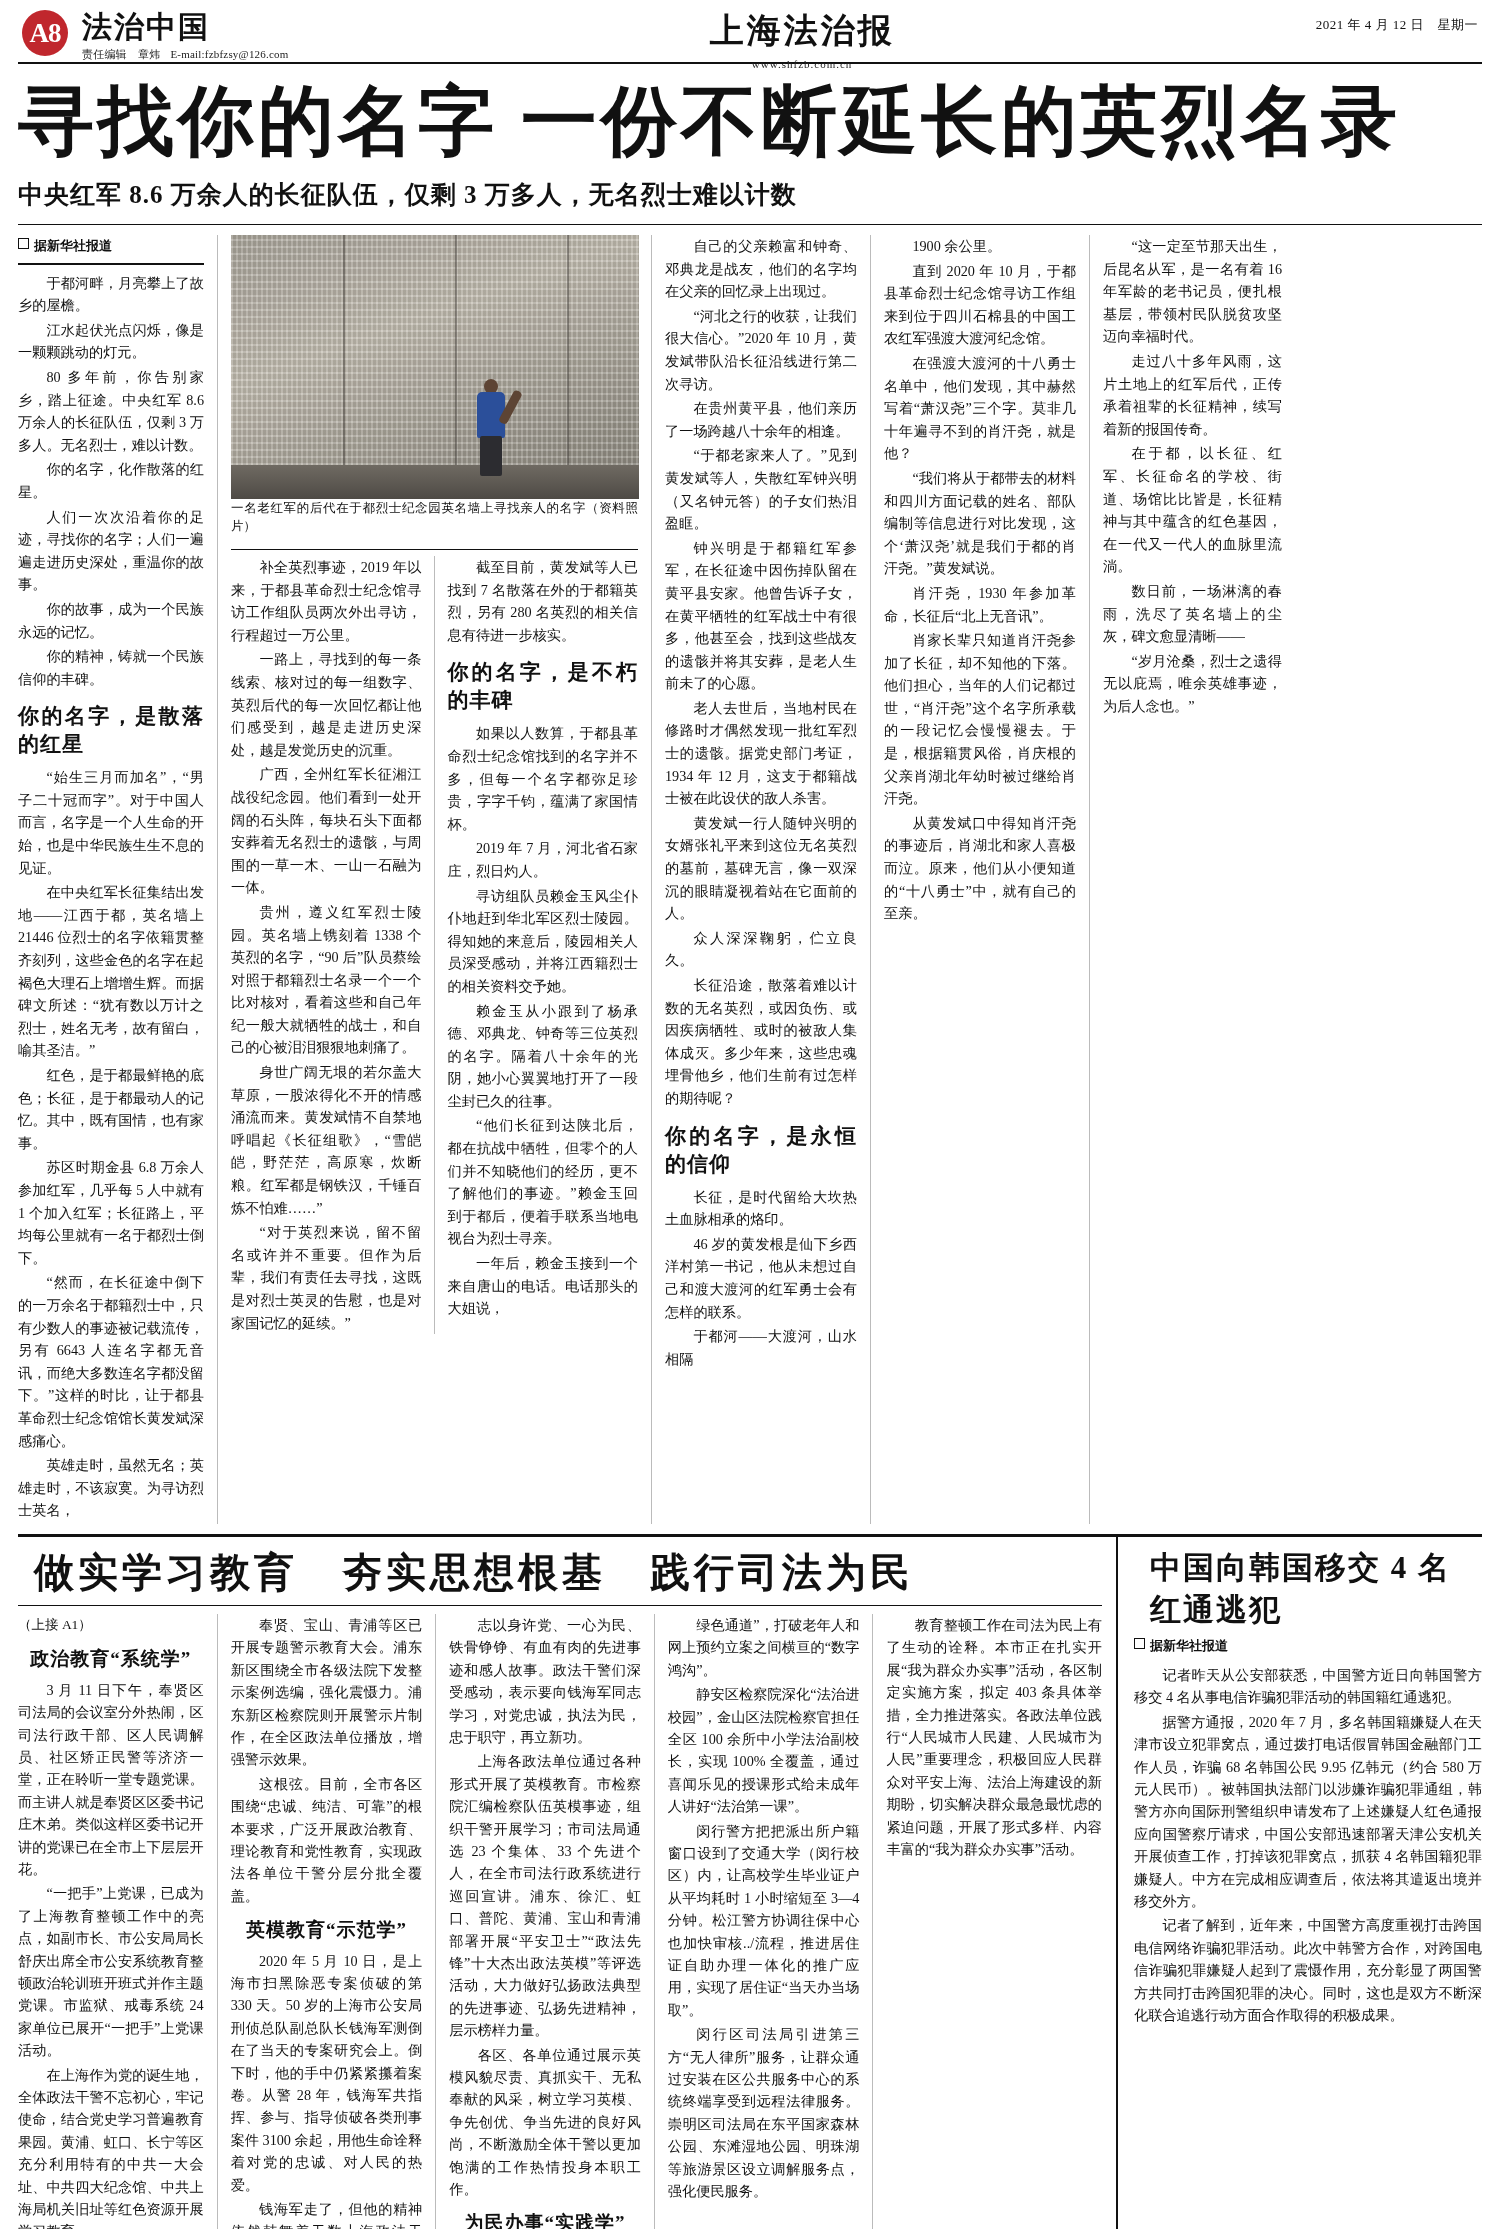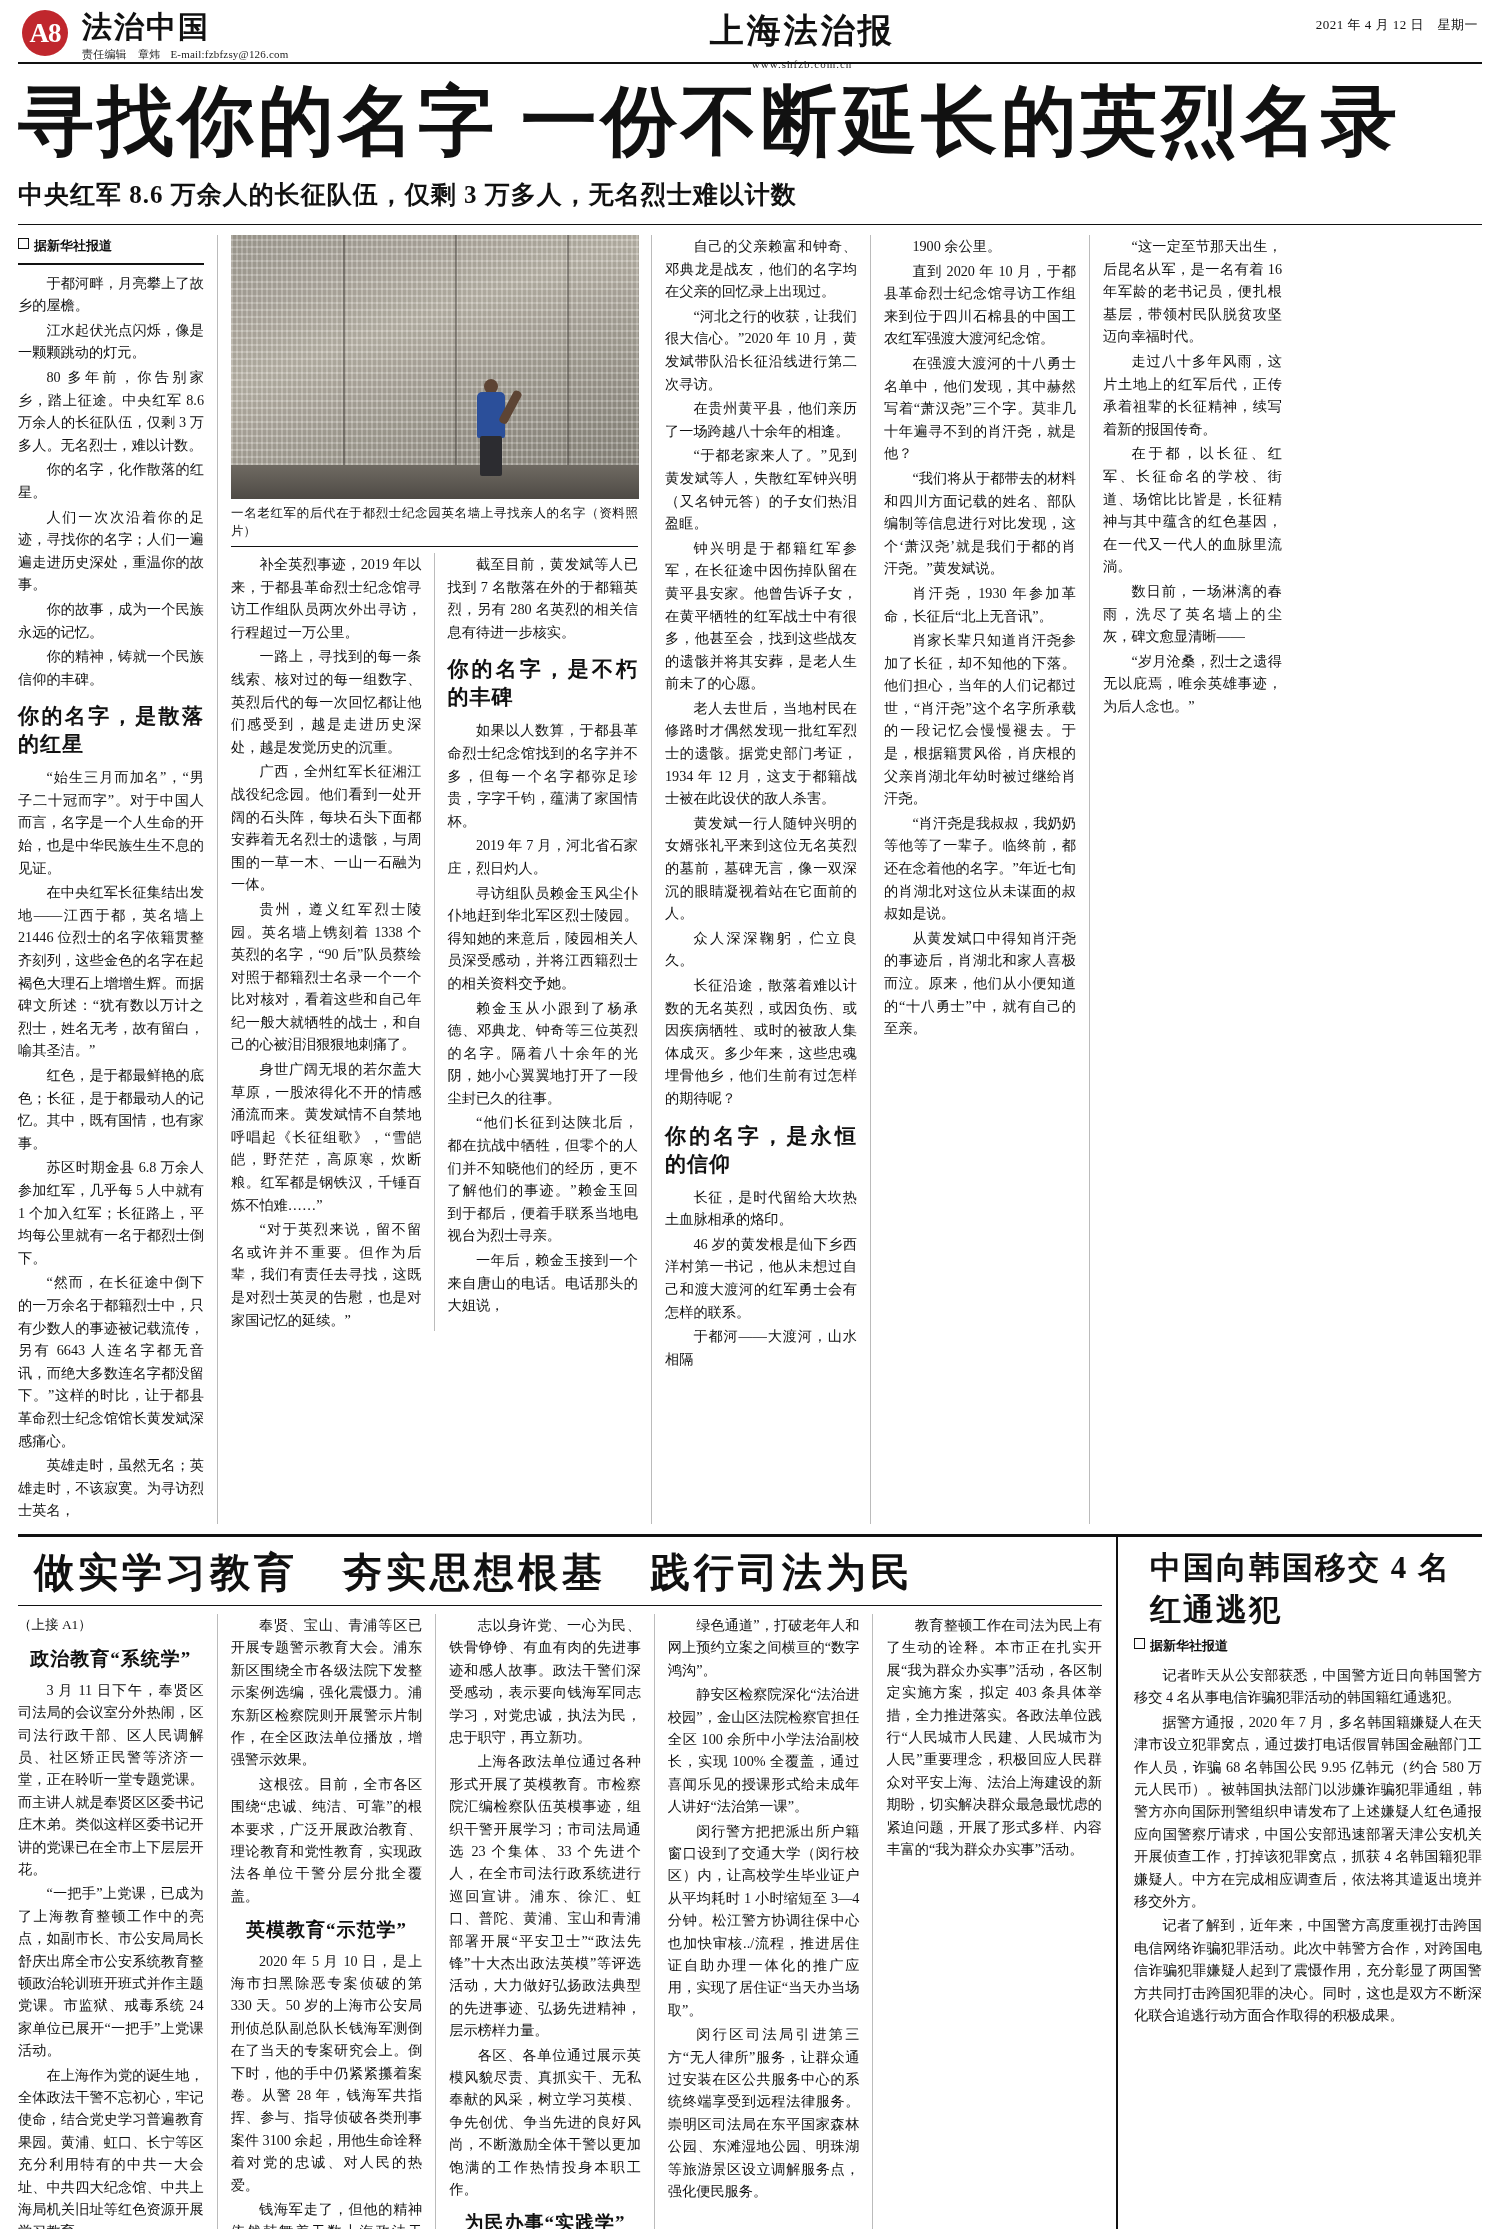--- a/index.html
+++ b/index.html
@@ -45,21 +45,21 @@
       repeating-linear-gradient(90deg, rgba(255,255,255,.14) 0 2px, rgba(0,0,0,.06) 2px 5px),
       repeating-linear-gradient(0deg, rgba(255,255,255,.18) 0 2px, rgba(0,0,0,.05) 2px 7px),
       linear-gradient(160deg,#a9a49a,#c2bcb0 40%,#8e8a80);}
   .wall-seam{position:absolute;top:0;bottom:0;width:2px;background:rgba(60,55,50,.45);}
   .ground{position:absolute;left:0;right:0;bottom:0;height:34px;background:linear-gradient(#6f6a62,#4e4a45);}
   .person{position:absolute;left:243px;bottom:24px;width:34px;height:96px;}
   .p-head{position:absolute;left:10px;top:0;width:14px;height:15px;border-radius:50%;background:#5d4434;}
   .p-body{position:absolute;left:3px;top:13px;width:28px;height:46px;background:#2b4f9a;border-radius:5px 5px 2px 2px;}
   .p-legs{position:absolute;left:6px;top:57px;width:22px;height:40px;background:#2c2c30;border-radius:2px;}
   .p-arm{position:absolute;left:24px;top:6px;width:9px;height:36px;background:#5d4434;transform:rotate(28deg);transform-origin:bottom left;border-radius:4px;}
-  .caption{font-size:12.5px;line-height:18px;margin-top:5px;border-bottom:1px solid #111;padding-bottom:6px;}
+  .caption{font-size:12.5px;line-height:18px;border-bottom:1px solid #111;padding-bottom:14px;}
 
   
   .rule-thick{border-top:3px solid #111;margin:10px 18px 0 18px;}
   .lower{margin:0 18px;display:flex;}
   .lower-left{width:1100px;box-sizing:border-box;padding-right:14px;border-right:2px solid #111;}
   .lower-right{width:364px;box-sizing:border-box;padding-left:16px;}
   .lower-title{font-size:40px;font-weight:bold;letter-spacing:4px;line-height:52px;margin:10px 0 6px 16px;}
   .lower-title.small{font-size:31px;line-height:42px;letter-spacing:2px;}
   .rule-u{border-top:1px solid #111;margin-bottom:8px;}
   .lower-cols{display:flex;}
@@ -170,21 +170,20 @@
       <p>于都河——大渡河，山水相隔</p>
     </div>
 
     <div class="col c4">
       <p>1900 余公里。</p>
       <p>直到 2020 年 10 月，于都县革命烈士纪念馆寻访工作组来到位于四川石棉县的中国工农红军强渡大渡河纪念馆。</p>
       <p>在强渡大渡河的十八勇士名单中，他们发现，其中赫然写着“萧汉尧”三个字。莫非几十年遍寻不到的肖汗尧，就是他？</p>
       <p>“我们将从于都带去的材料和四川方面记载的姓名、部队编制等信息进行对比发现，这个‘萧汉尧’就是我们于都的肖汗尧。”黄发斌说。</p>
       <p>肖汗尧，1930 年参加革命，长征后“北上无音讯”。</p>
       <p>肖家长辈只知道肖汗尧参加了长征，却不知他的下落。他们担心，当年的人们记都过世，“肖汗尧”这个名字所承载的一段记忆会慢慢褪去。于是，根据籍贯风俗，肖庆根的父亲肖湖北年幼时被过继给肖汗尧。</p>
-      <p>“肖汗尧是我叔叔，我奶奶等他等了一辈子。临终前，都还在念着他的名字。”年近七旬的肖湖北对这位从未谋面的叔叔如是说。</p>
       <p>从黄发斌口中得知肖汗尧的事迹后，肖湖北和家人喜极而泣。原来，他们从小便知道的“十八勇士”中，就有自己的至亲。</p>
     </div>
 
     <div class="col c5">
       <p>“这一定至节那天出生，后昆名从军，是一名有着 16 年军龄的老书记员，便扎根基层，带领村民队脱贫攻坚迈向幸福时代。</p>
       <p>走过八十多年风雨，这片土地上的红军后代，正传承着祖辈的长征精神，续写着新的报国传奇。</p>
       <p>在于都，以长征、红军、长征命名的学校、街道、场馆比比皆是，长征精神与其中蕴含的红色基因，在一代又一代人的血脉里流淌。</p>
       <p>数日前，一场淋漓的春雨，洗尽了英名墙上的尘灰，碑文愈显清晰——</p>
       <p>“岁月沧桑，烈士之遗得无以庇焉，唯余英雄事迹，为后人念也。”</p>
     </div>

